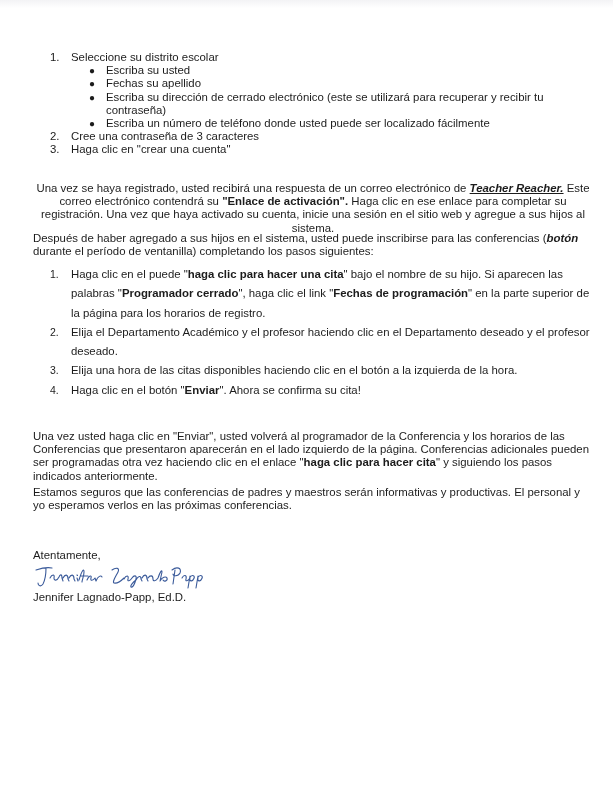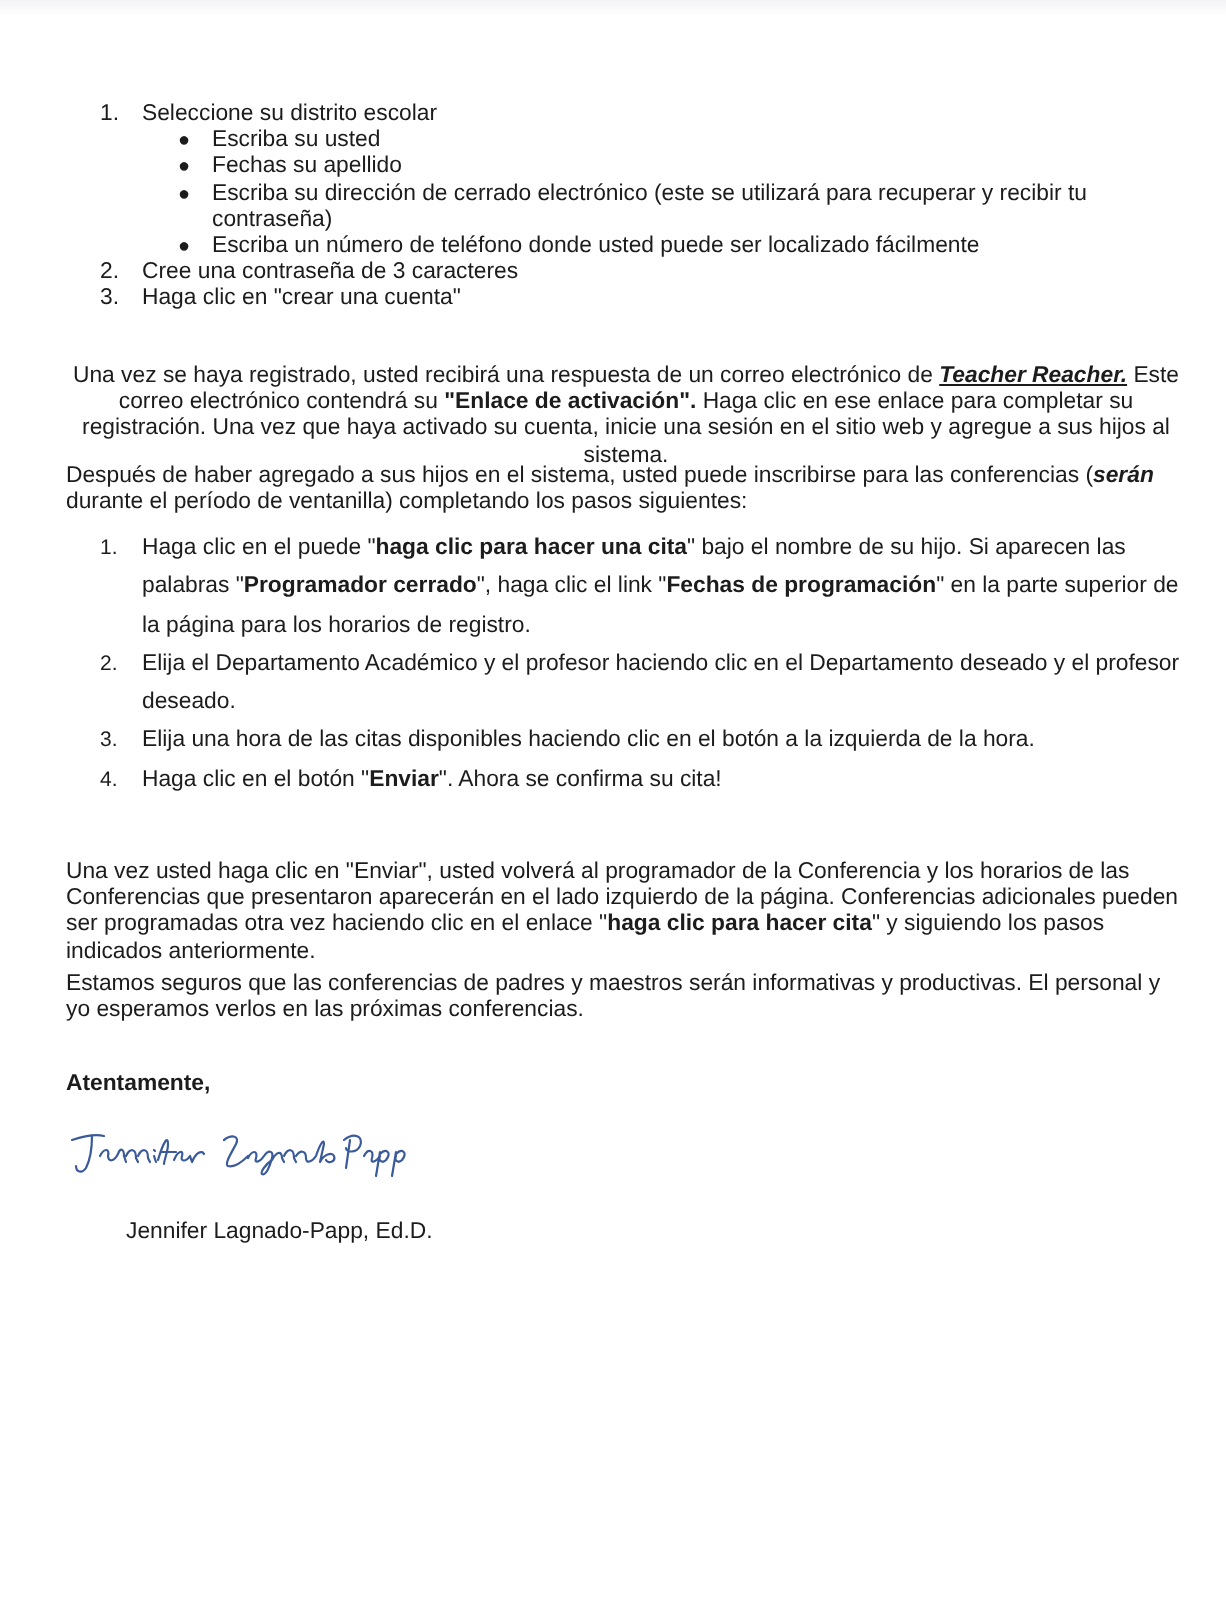--- a/index.html
+++ b/index.html
@@ -26,23 +26,23 @@
     .txt { flex: 1; }
 
     .para { position: absolute; left: 33px; width: 560px; }
     .p1 { top: 182px; text-align: center; }
     .p2 { top: 232px; }
     .steps2 { position: absolute; left: 50px; top: 265px; width: 550px; line-height: 19.3px; }
     .steps2 .row { margin-bottom: 0; }
     .steps2 .num { width: 21px; font-size: 10.5px; }
     .p3 { top: 430px; }
     .p4 { top: 486px; }
-    .closing { position: absolute; left: 33px; top: 536px; font-weight: bold; }
+    .closing { position: absolute; left: 33px; top: 549px; }
     .signature { position: absolute; left: 32px; top: 560px; width: 200px; height: 32px; }
-    .signer { position: absolute; left: 33px; top: 610px; margin-left: 30px; }
+    .signer { position: absolute; left: 33px; top: 591px; }
     b { font-weight: bold; }
     .brand { font-weight: bold; font-style: italic; text-decoration: underline; }
     .emph { font-weight: bold; font-style: italic; }
   </style>
 </head>
 <body>
 
 <div class="scan-top"></div>
 
 <div class="page">
@@ -75,21 +75,21 @@
       <span class="txt">Cree una contraseña de 3 caracteres</span>
     </div>
     <div class="row">
       <span class="num">3.</span>
       <span class="txt">Haga clic en "crear una cuenta"</span>
     </div>
   </div>
 
   <p class="para p1"><span>Una vez se haya registrado, usted recibirá una respuesta de un correo electrónico de </span><span class="brand">Teacher Reacher.</span><span> Este correo electrónico contendrá su </span><b>"Enlace de activación".</b><span> Haga clic en ese enlace para completar su registración. Una vez que haya activado su cuenta, inicie una sesión en el sitio web y agregue a sus hijos al sistema.</span></p>
 
-  <p class="para p2"><span>Después de haber agregado a sus hijos en el sistema, usted puede inscribirse para las conferencias (</span><span class="emph">serán</span><span> durante el período de ventanilla) completando los pasos siguientes:</span></p>
+  <p class="para p2"><span>Después de haber agregado a sus hijos en el sistema, usted puede inscribirse para las conferencias (</span><span class="emph">botón</span><span> durante el período de ventanilla) completando los pasos siguientes:</span></p>
 
   <div class="steps2">
     <div class="row">
       <span class="num">1.</span>
       <span class="txt"><span>Haga clic en el puede "</span><b>haga clic para hacer una cita</b><span>" bajo el nombre de su hijo. Si aparecen las palabras "</span><b>Programador cerrado</b><span>", haga clic el link "</span><b>Fechas de programación</b><span>" en la parte superior de la página para los horarios de registro.</span></span>
     </div>
     <div class="row">
       <span class="num">2.</span>
       <span class="txt">Elija el Departamento Académico y el profesor haciendo clic en el Departamento deseado y el profesor deseado.</span>
     </div>

